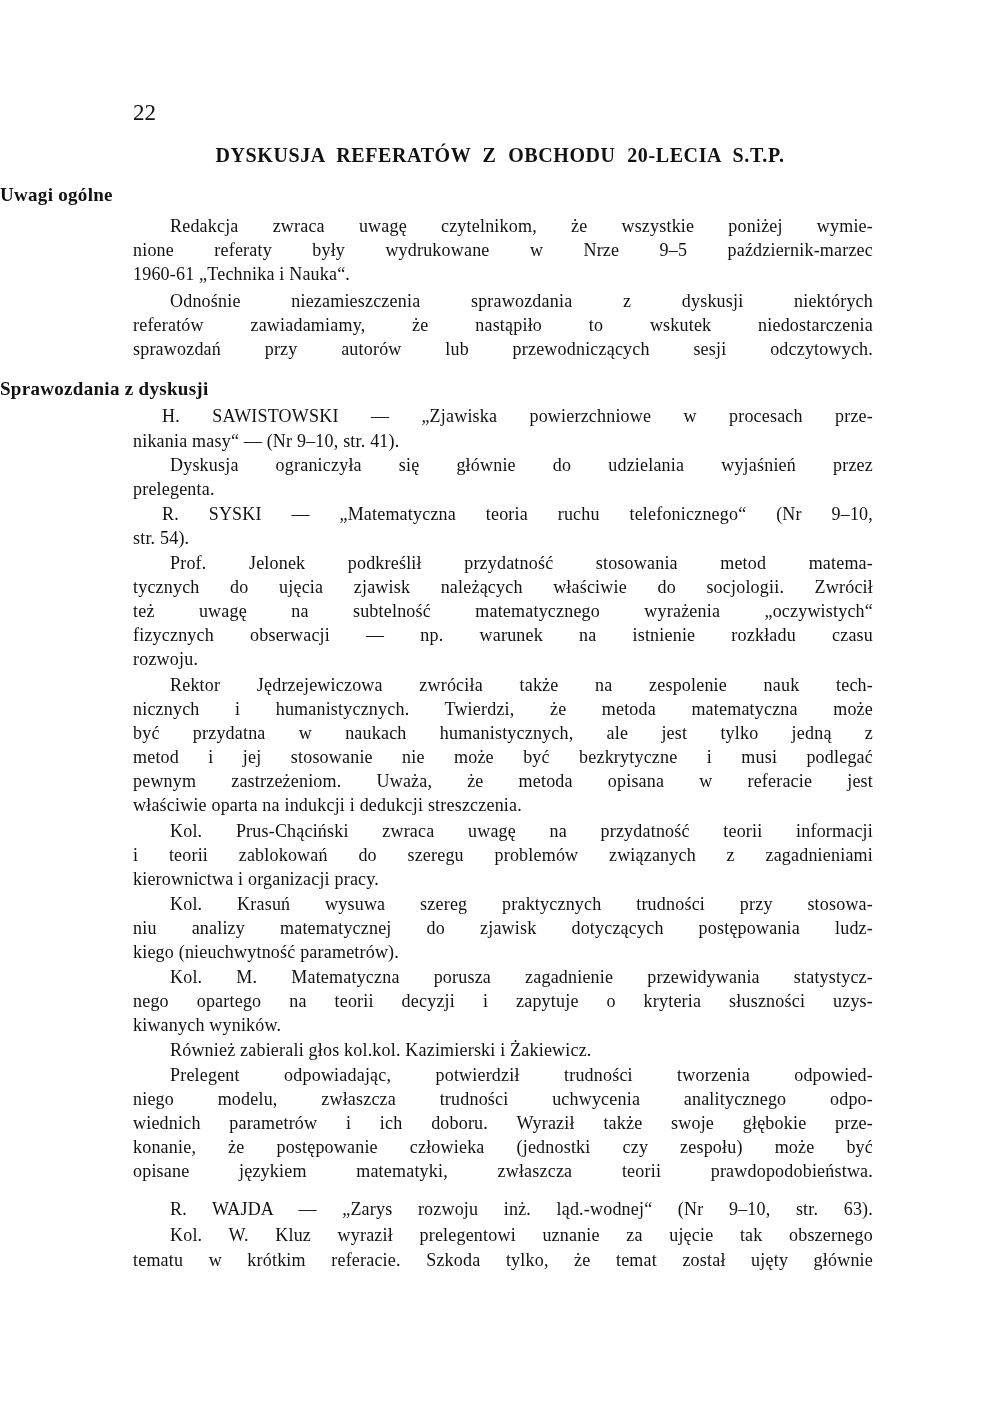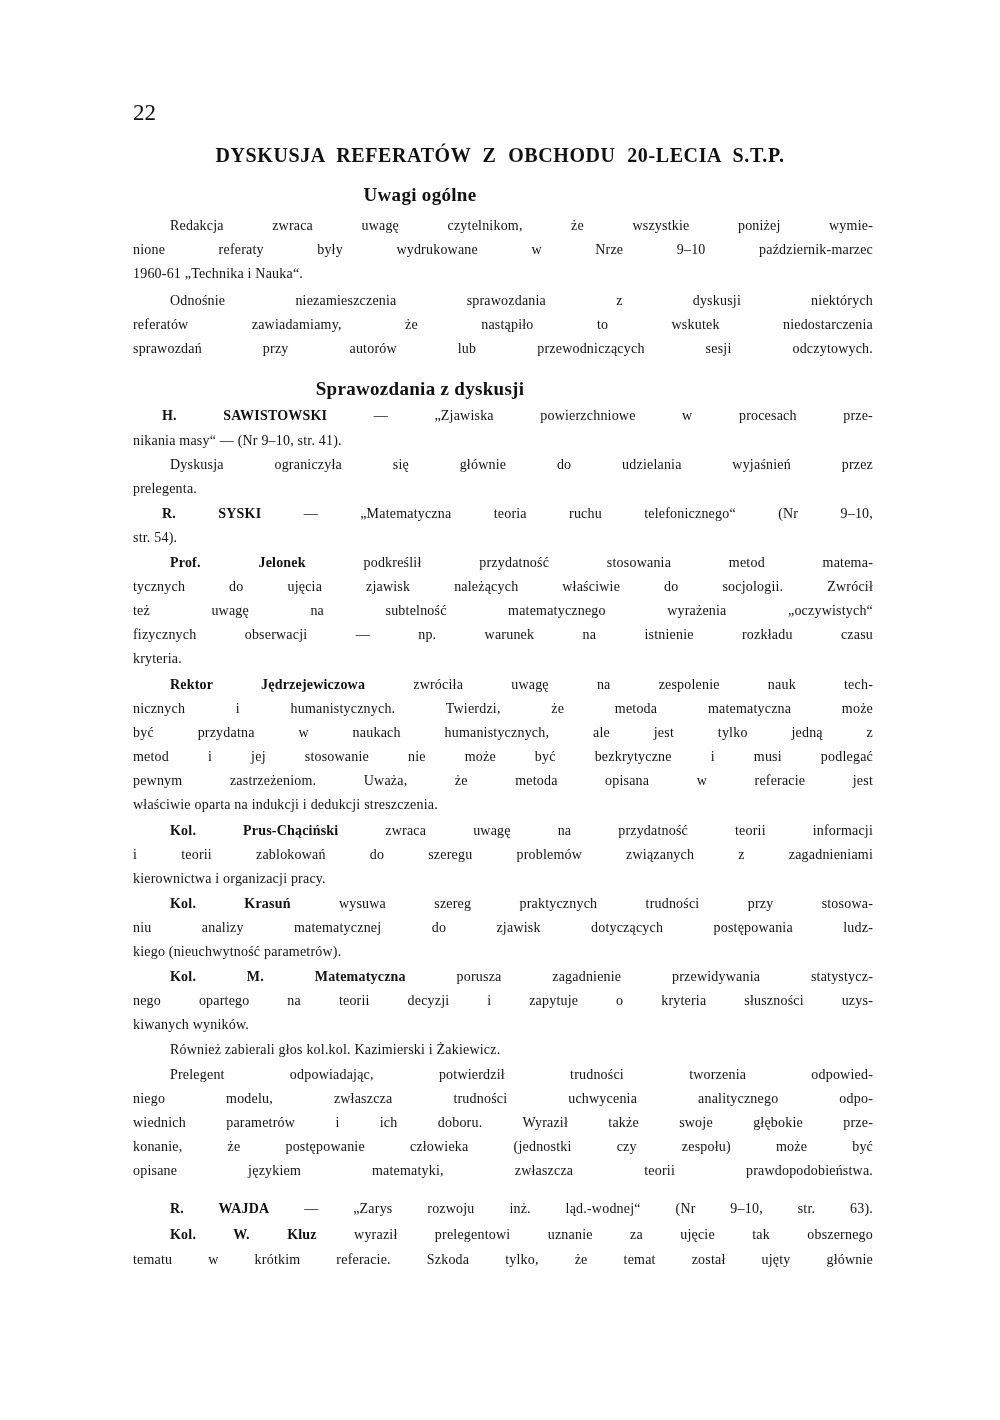--- a/index.html
+++ b/index.html
@@ -1,60 +1,60 @@
 <!DOCTYPE html>
 <html><head>
 <meta charset="utf-8">
 <style>
   html, body { margin: 0; padding: 0; background: #ffffff; }
   body { width: 1000px; height: 1420px; position: relative; overflow: hidden;
          font-family: "Liberation Serif", "DejaVu Serif", serif; color: #111; }
   .page-number { position: absolute; left: 133px; top: 100px; font-size: 23px; }
   .title { position: absolute; left: 0; width: 1000px; text-align: center; top: 144px;
            font-size: 20px; font-weight: bold; letter-spacing: 0.6px; word-spacing: 6px; }
-  .subhead { position: absolute; left: 0; width: 840px; text-align: center;
+  .subhead { position: absolute; left: 0; width: 840px; text-align: left;
              font-size: 19px; font-weight: bold; letter-spacing: 0.3px; }
-  .line { position: absolute; left: 133px; width: 740px; font-size: 14px; line-height: 24px;
+  .line { position: absolute; left: 133px; width: 740px; font-size: 18px; line-height: 24px;
           white-space: nowrap; text-align: justify; text-align-last: justify; letter-spacing: 0.2px; }
   .line.last { text-align-last: left; }
   .line.indent { left: 170px; width: 703px; }
-  b { font-weight: bold; }
+  b { font-weight: normal; }
 </style>
 </head>
 <body>
 
 <div>
   <div class="page-number">22</div>
   <div class="title">DYSKUSJA REFERATÓW Z OBCHODU 20-LECIA S.T.P.</div>
   <div class="subhead" style="top:184px">Uwagi ogólne</div>
 
   <div>
     <div class="line indent" style="top:214px"><span>Redakcja zwraca uwagę czytelnikom, że wszystkie poniżej wymie-</span></div>
-    <div class="line" style="top:238px"><span>nione referaty były wydrukowane w Nrze 9–10 październik-marzec</span></div>
+    <div class="line" style="top:238px"><span>nione referaty były wydrukowane w Nrze 9–5 październik-marzec</span></div>
     <div class="line last" style="top:262px"><span>1960-61 „Technika i Nauka“.</span></div>
     <div class="line indent" style="top:289px"><span>Odnośnie niezamieszczenia sprawozdania z dyskusji niektórych</span></div>
     <div class="line" style="top:313px"><span>referatów zawiadamiamy, że nastąpiło to wskutek niedostarczenia</span></div>
     <div class="line" style="top:337px"><span>sprawozdań przy autorów lub przewodniczących sesji odczytowych.</span></div>
   </div>
 
   <div class="subhead" style="top:378px">Sprawozdania z dyskusji</div>
 
   <div>
     <div class="line indent" style="top:404px;left:162px;width:711px"><b>H. SAWISTOWSKI</b><span> — „Zjawiska powierzchniowe w procesach prze-</span></div>
     <div class="line last" style="top:429px"><span>nikania masy“ — (Nr 9–10, str. 41).</span></div>
     <div class="line indent" style="top:453px"><span>Dyskusja ograniczyła się głównie do udzielania wyjaśnień przez</span></div>
     <div class="line last" style="top:477px"><span>prelegenta.</span></div>
     <div class="line indent" style="top:502px;left:162px;width:711px"><b>R. SYSKI</b><span> — „Matematyczna teoria ruchu telefonicznego“ (Nr 9–10,</span></div>
     <div class="line last" style="top:526px"><span>str. 54).</span></div>
     <div class="line indent" style="top:551px"><b>Prof. Jelonek</b><span> podkreślił przydatność stosowania metod matema-</span></div>
     <div class="line" style="top:575px"><span>tycznych do ujęcia zjawisk należących właściwie do socjologii. Zwrócił</span></div>
     <div class="line" style="top:599px"><span>też uwagę na subtelność matematycznego wyrażenia „oczywistych“</span></div>
     <div class="line" style="top:623px"><span>fizycznych obserwacji — np. warunek na istnienie rozkładu czasu</span></div>
-    <div class="line last" style="top:647px"><span>kryteria.</span></div>
-    <div class="line indent" style="top:673px"><b>Rektor Jędrzejewiczowa</b><span> zwróciła uwagę na zespolenie nauk tech-</span></div>
+    <div class="line last" style="top:647px"><span>rozwoju.</span></div>
+    <div class="line indent" style="top:673px"><b>Rektor Jędrzejewiczowa</b><span> zwróciła także na zespolenie nauk tech-</span></div>
     <div class="line" style="top:697px"><span>nicznych i humanistycznych. Twierdzi, że metoda matematyczna może</span></div>
     <div class="line" style="top:721px"><span>być przydatna w naukach humanistycznych, ale jest tylko jedną z</span></div>
     <div class="line" style="top:745px"><span>metod i jej stosowanie nie może być bezkrytyczne i musi podlegać</span></div>
     <div class="line" style="top:769px"><span>pewnym zastrzeżeniom. Uważa, że metoda opisana w referacie jest</span></div>
     <div class="line last" style="top:793px"><span>właściwie oparta na indukcji i dedukcji streszczenia.</span></div>
     <div class="line indent" style="top:819px"><b>Kol. Prus-Chąciński</b><span> zwraca uwagę na przydatność teorii informacji</span></div>
     <div class="line" style="top:843px"><span>i teorii zablokowań do szeregu problemów związanych z zagadnieniami</span></div>
     <div class="line last" style="top:867px"><span>kierownictwa i organizacji pracy.</span></div>
     <div class="line indent" style="top:892px"><b>Kol. Krasuń</b><span> wysuwa szereg praktycznych trudności przy stosowa-</span></div>
     <div class="line" style="top:916px"><span>niu analizy matematycznej do zjawisk dotyczących postępowania ludz-</span></div>

